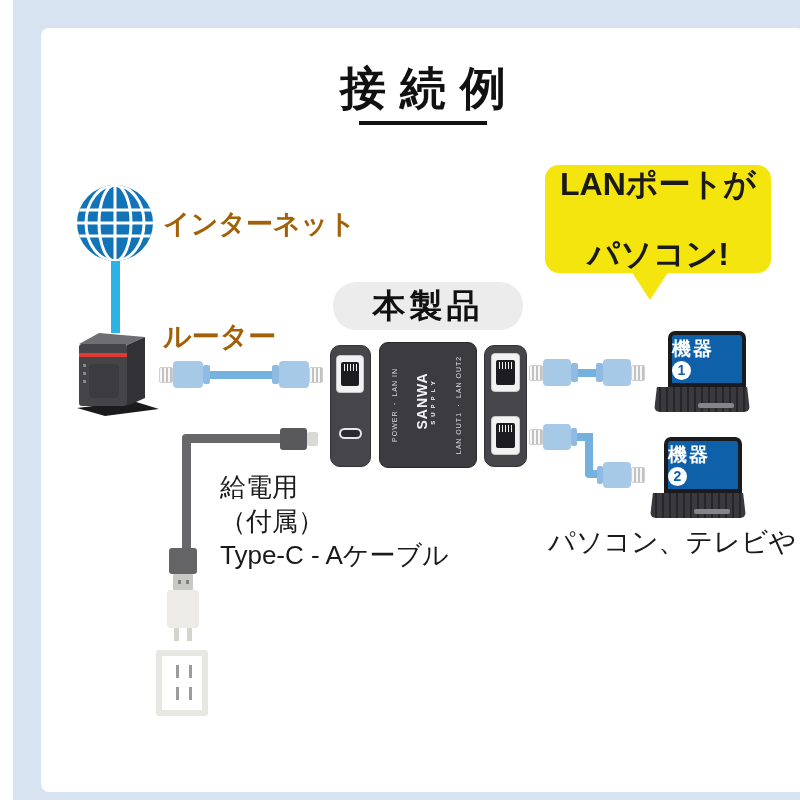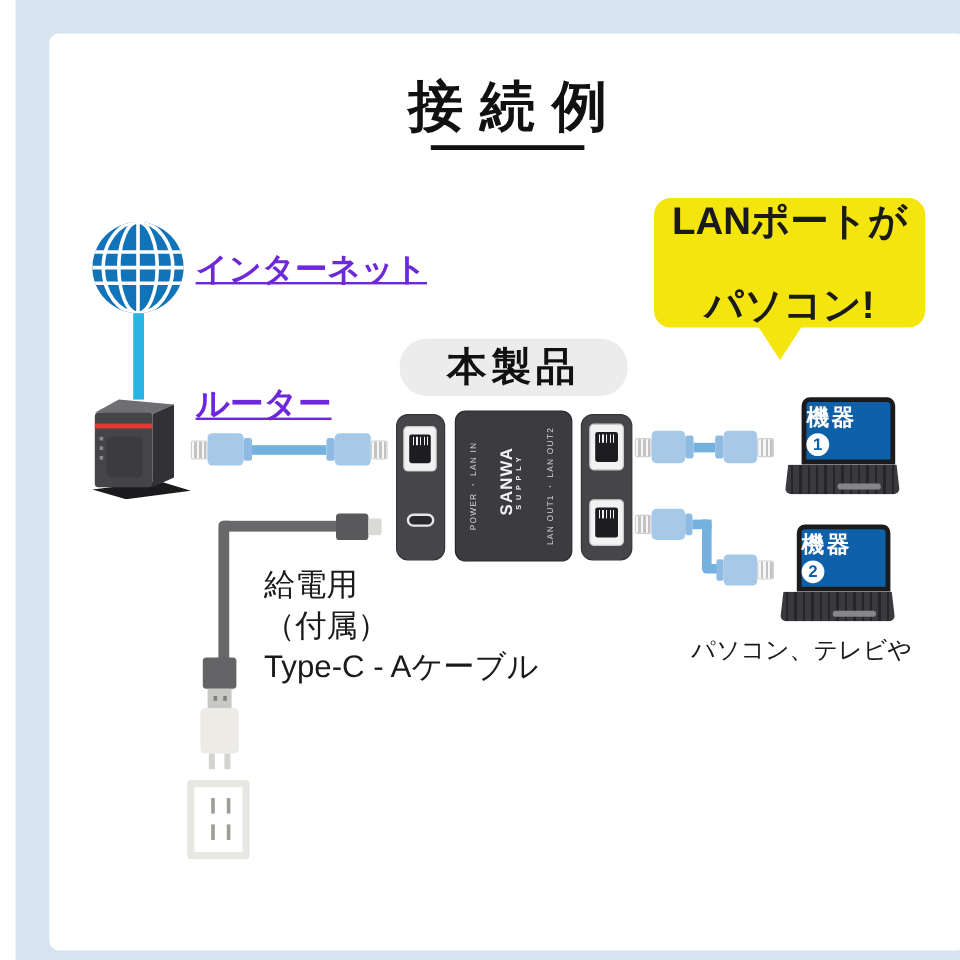--- a/index.html
+++ b/index.html
@@ -7,21 +7,21 @@
   body { font-family:"Liberation Sans","DejaVu Sans",sans-serif; color:#1a1a1a; }
   .frame { width:800px; height:800px; background:#d7e3f1; padding:28px;margin-left:13px; }
   .canvas { position:relative; width:764px; height:764px; background:#ffffff; border-radius:8px; overflow:hidden; }
   .abs { position:absolute; }
 
   
   .title { left:0; top:30px; width:764px; text-align:center; font-size:46px; font-weight:700; letter-spacing:14px; padding-left:14px; color:#111; }
   .title-underline { left:318px; top:93px; width:128px; height:4px; background:#111; }
 
   
-  .lbl { font-weight:600; color:#6d28d9; white-space:nowrap;text-decoration:underline; }
+  .lbl { font-weight:600; color:#a16207; white-space:nowrap; }
   .cap { font-weight:500; color:#1a1a1a; white-space:nowrap; font-size:26px; line-height:34px; }
 
   
   .net-cable { left:70px; top:233px; width:9px; height:72px; background:#2bb3e6; }
 
   
   .pins { background:repeating-linear-gradient(90deg,#f7f7f7 0 2px,#c2c2c2 2px 4px); border:1px solid #cfcfcf; border-radius:2px; }
   .plug { background:#a6c9e8; border-radius:4px; }
   .collar { background:#8fbbe2; border-radius:2px; }
   .cord { background:#74b1de; }
@@ -184,21 +184,21 @@
   <div>
     <div class="abs lt-screen" style="left:623px; top:409px; width:78px; height:56px;">
       <div class="lt-label">機器</div>
       <div class="lt-num">2</div>
     </div>
     <div class="abs lt-body" style="left:609px; top:465px; width:96px; height:25px;"></div>
     <div class="abs lt-pad" style="left:653px; top:481px; width:36px; height:5px;"></div>
   </div>
 
   <div class="abs" style="left:507px; top:497px; width:240px; text-align:center;">
-    <div class="cap" style="font-size:20px;">パソコン、テレビや</div>
+    <div class="cap" style="font-size:27px;">パソコン、テレビや</div>
   </div>
 
   <div>
     <div class="abs gcord" style="left:145px; top:406px; width:96px; height:9px; border-radius:0 0 0 0;"></div>
     <div class="abs gcord" style="left:141px; top:406px; width:9px; height:118px; border-radius:4px 0 0 0;"></div>
     <div class="abs" style="left:239px; top:400px; width:27px; height:22px; background:#59595c; border-radius:3px;"></div>
     <div class="abs" style="left:266px; top:404px; width:11px; height:14px; background:#d9d9d6; border-radius:2px;"></div>
     <div class="abs" style="left:128px; top:520px; width:28px; height:26px; background:#646467; border-radius:3px;"></div>
     <div class="abs" style="left:132px; top:546px; width:20px; height:16px; background:#c8c8c4; border-radius:1px;"></div>
     <div class="abs" style="left:137px; top:552px; width:3px; height:4px; background:#80807c;"></div>

